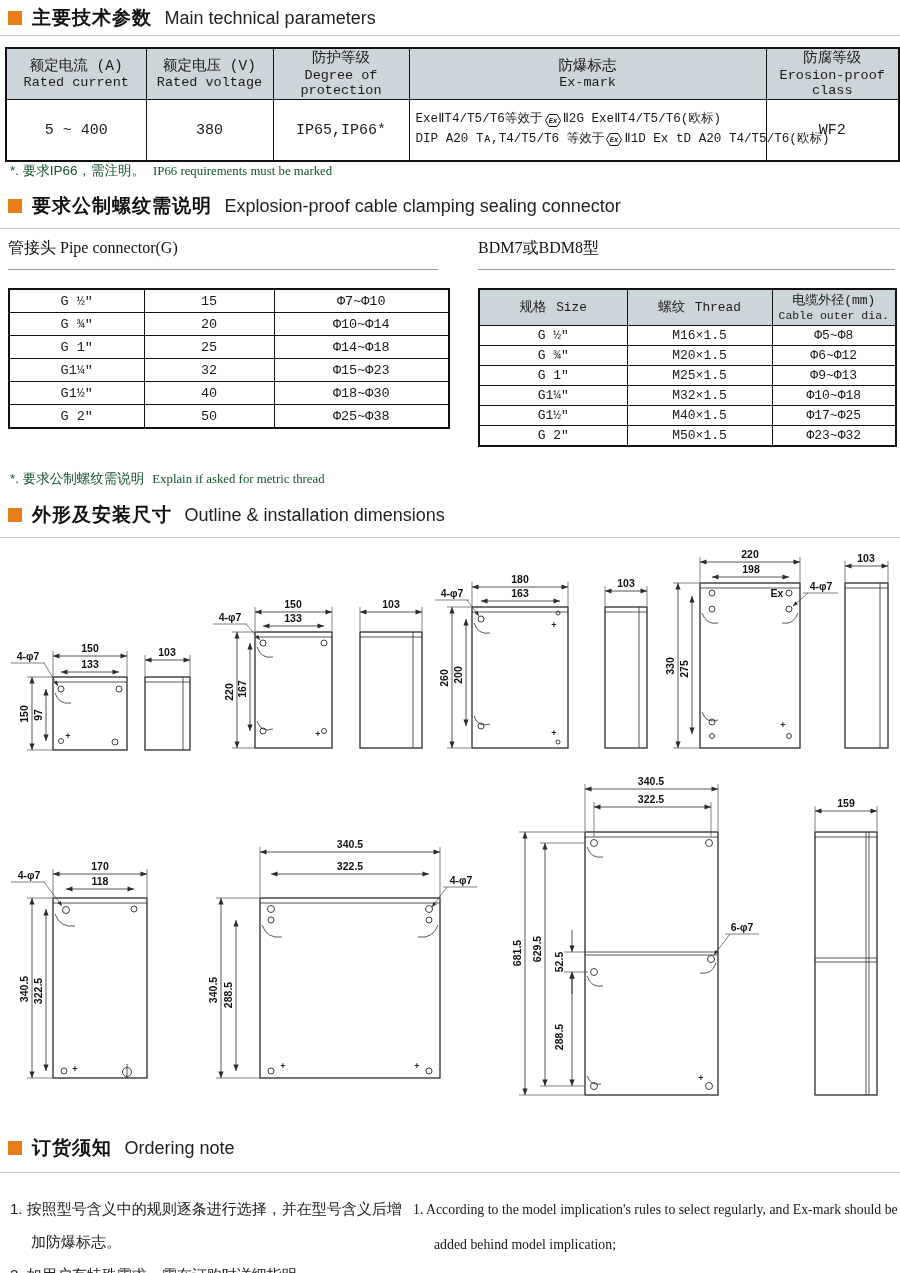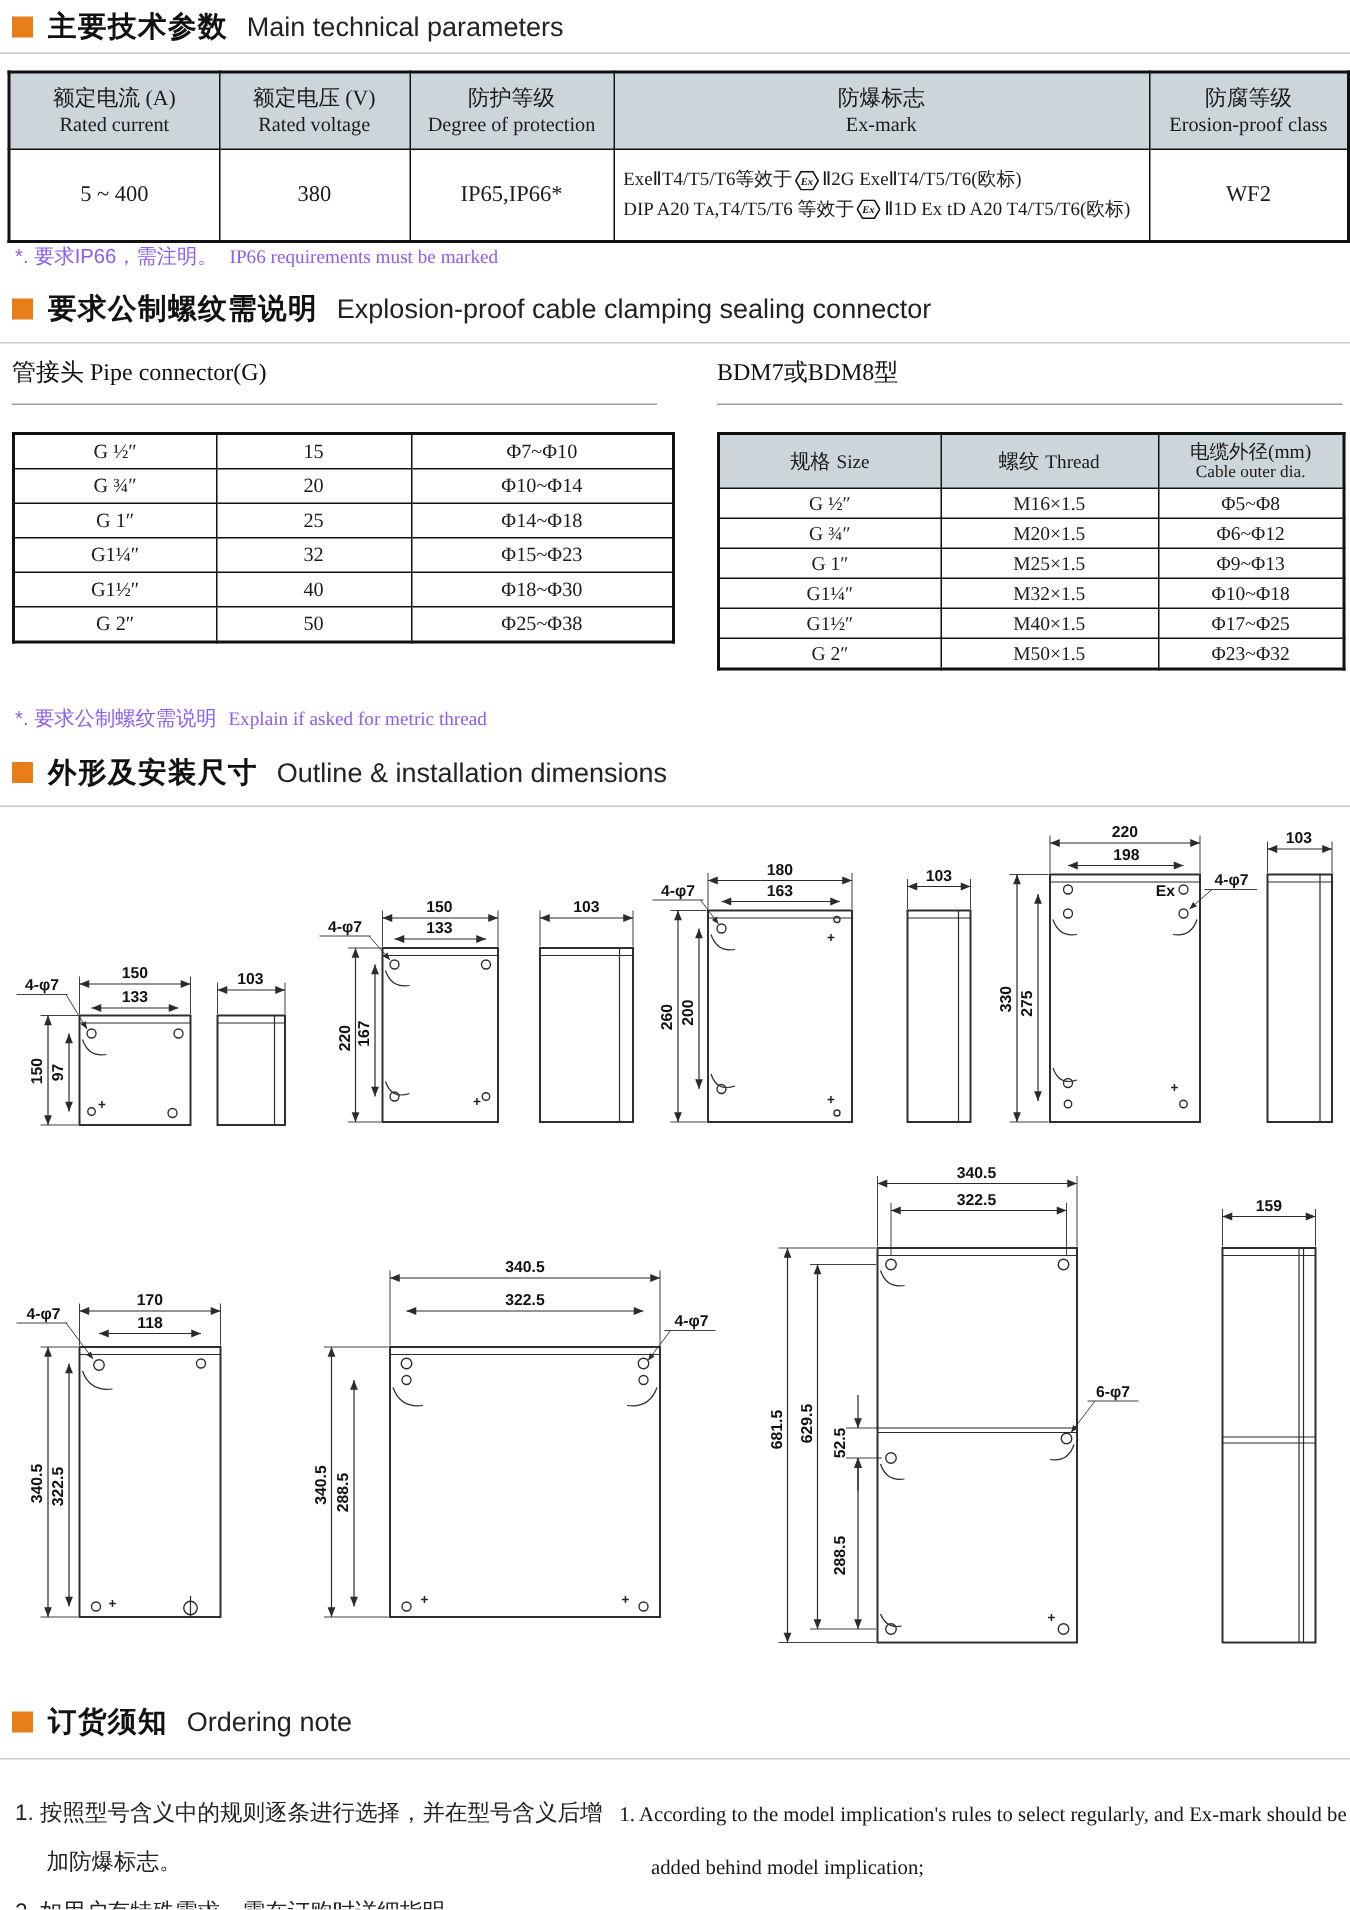--- a/index.html
+++ b/index.html
@@ -5,38 +5,38 @@
   html,body{margin:0;padding:0;background:#fff;}
   .page{position:relative;width:900px;height:1273px;background:#fff;overflow:hidden;
         color:#1a1a1a;font-family:"Liberation Sans","DejaVu Sans",sans-serif;}
   
   .sec{position:absolute;left:0;width:900px;}
   .sec .bullet{position:absolute;left:8px;top:3px;width:14px;height:14px;background:#e87e1a;}
   .sec .cn{position:absolute;left:32px;top:-3px;font-size:19px;font-weight:bold;letter-spacing:1px;color:#111;}
   .sec .en{font-size:18px;color:#222;font-weight:normal;letter-spacing:0;}
   .hr{position:absolute;left:0;width:900px;border-top:1px solid #c9c9c9;}
   
-  table{border-collapse:collapse;table-layout:fixed;font-family:Liberation Serif, serif;padding-left:44px;}
+  table{border-collapse:collapse;table-layout:fixed;font-family:Liberation Mono, monospace;padding-left:44px;}
   .dtable{position:absolute;border:2px solid #111;}
   .dtable td{border:1px solid #111;text-align:center;vertical-align:middle;padding:0;}
   .dtable .hd{background:#ccd5d9;}
   .hcn{font-size:14.5px;line-height:1.25;}
   .hen{font-size:13.5px;line-height:1.15;}
   .main-tbl .hd{height:50px;}
   .main-tbl .bodyrow td{height:56px;font-size:15px;}
   .exmark-cell{text-align:left !important;padding:2px 4px 2px 6px !important;}
   .exline{display:flex;align-items:center;font-size:12.6px;line-height:1.55;white-space:nowrap;}
   .hexsym{margin:0 2px;flex:0 0 auto;}
   .pipe-tbl .hd{height:37px;}
   .pipe-tbl .bodyrow td{height:22px;font-size:13.5px;}
   .bdm-tbl .hd{height:35px;}
   .bdm-tbl .bodyrow td{height:19px;font-size:13px;}
   .subhead{position:absolute;font-family:"Liberation Serif","DejaVu Serif",serif;font-size:16px;color:#111;border-bottom:1.5px solid #9a9a9a;padding-bottom:10px;}
   .subhead .scn{font-size:16px;}
-  .note{position:absolute;font-size:13.5px;color:#8b5cf6;}
+  .note{position:absolute;font-size:13.5px;color:#14532d;}
   .note .nen{font-family:"Liberation Serif","DejaVu Serif",serif;font-size:12.8px;margin-left:8px;}
   .diag{background:linear-gradient(to right top,transparent calc(50% - 0.7px),#222 calc(50% - 0.7px),#222 calc(50% + 0.7px),transparent calc(50% + 0.7px));}
   
   .olist{position:absolute;}
   .olist p{margin:0;padding-left:21px;text-indent:-21px;}
   .ocn{font-size:15px;line-height:2.2;width:392px;color:#222;}
   .oen{font-family:"Liberation Serif","DejaVu Serif",serif;font-size:13.8px;line-height:2.55;width:486px;color:#161616;}
   
   .draw{position:absolute;left:0;top:545px;}
   .ol{fill:none;stroke:#2b2b2b;stroke-width:1.3px;}

